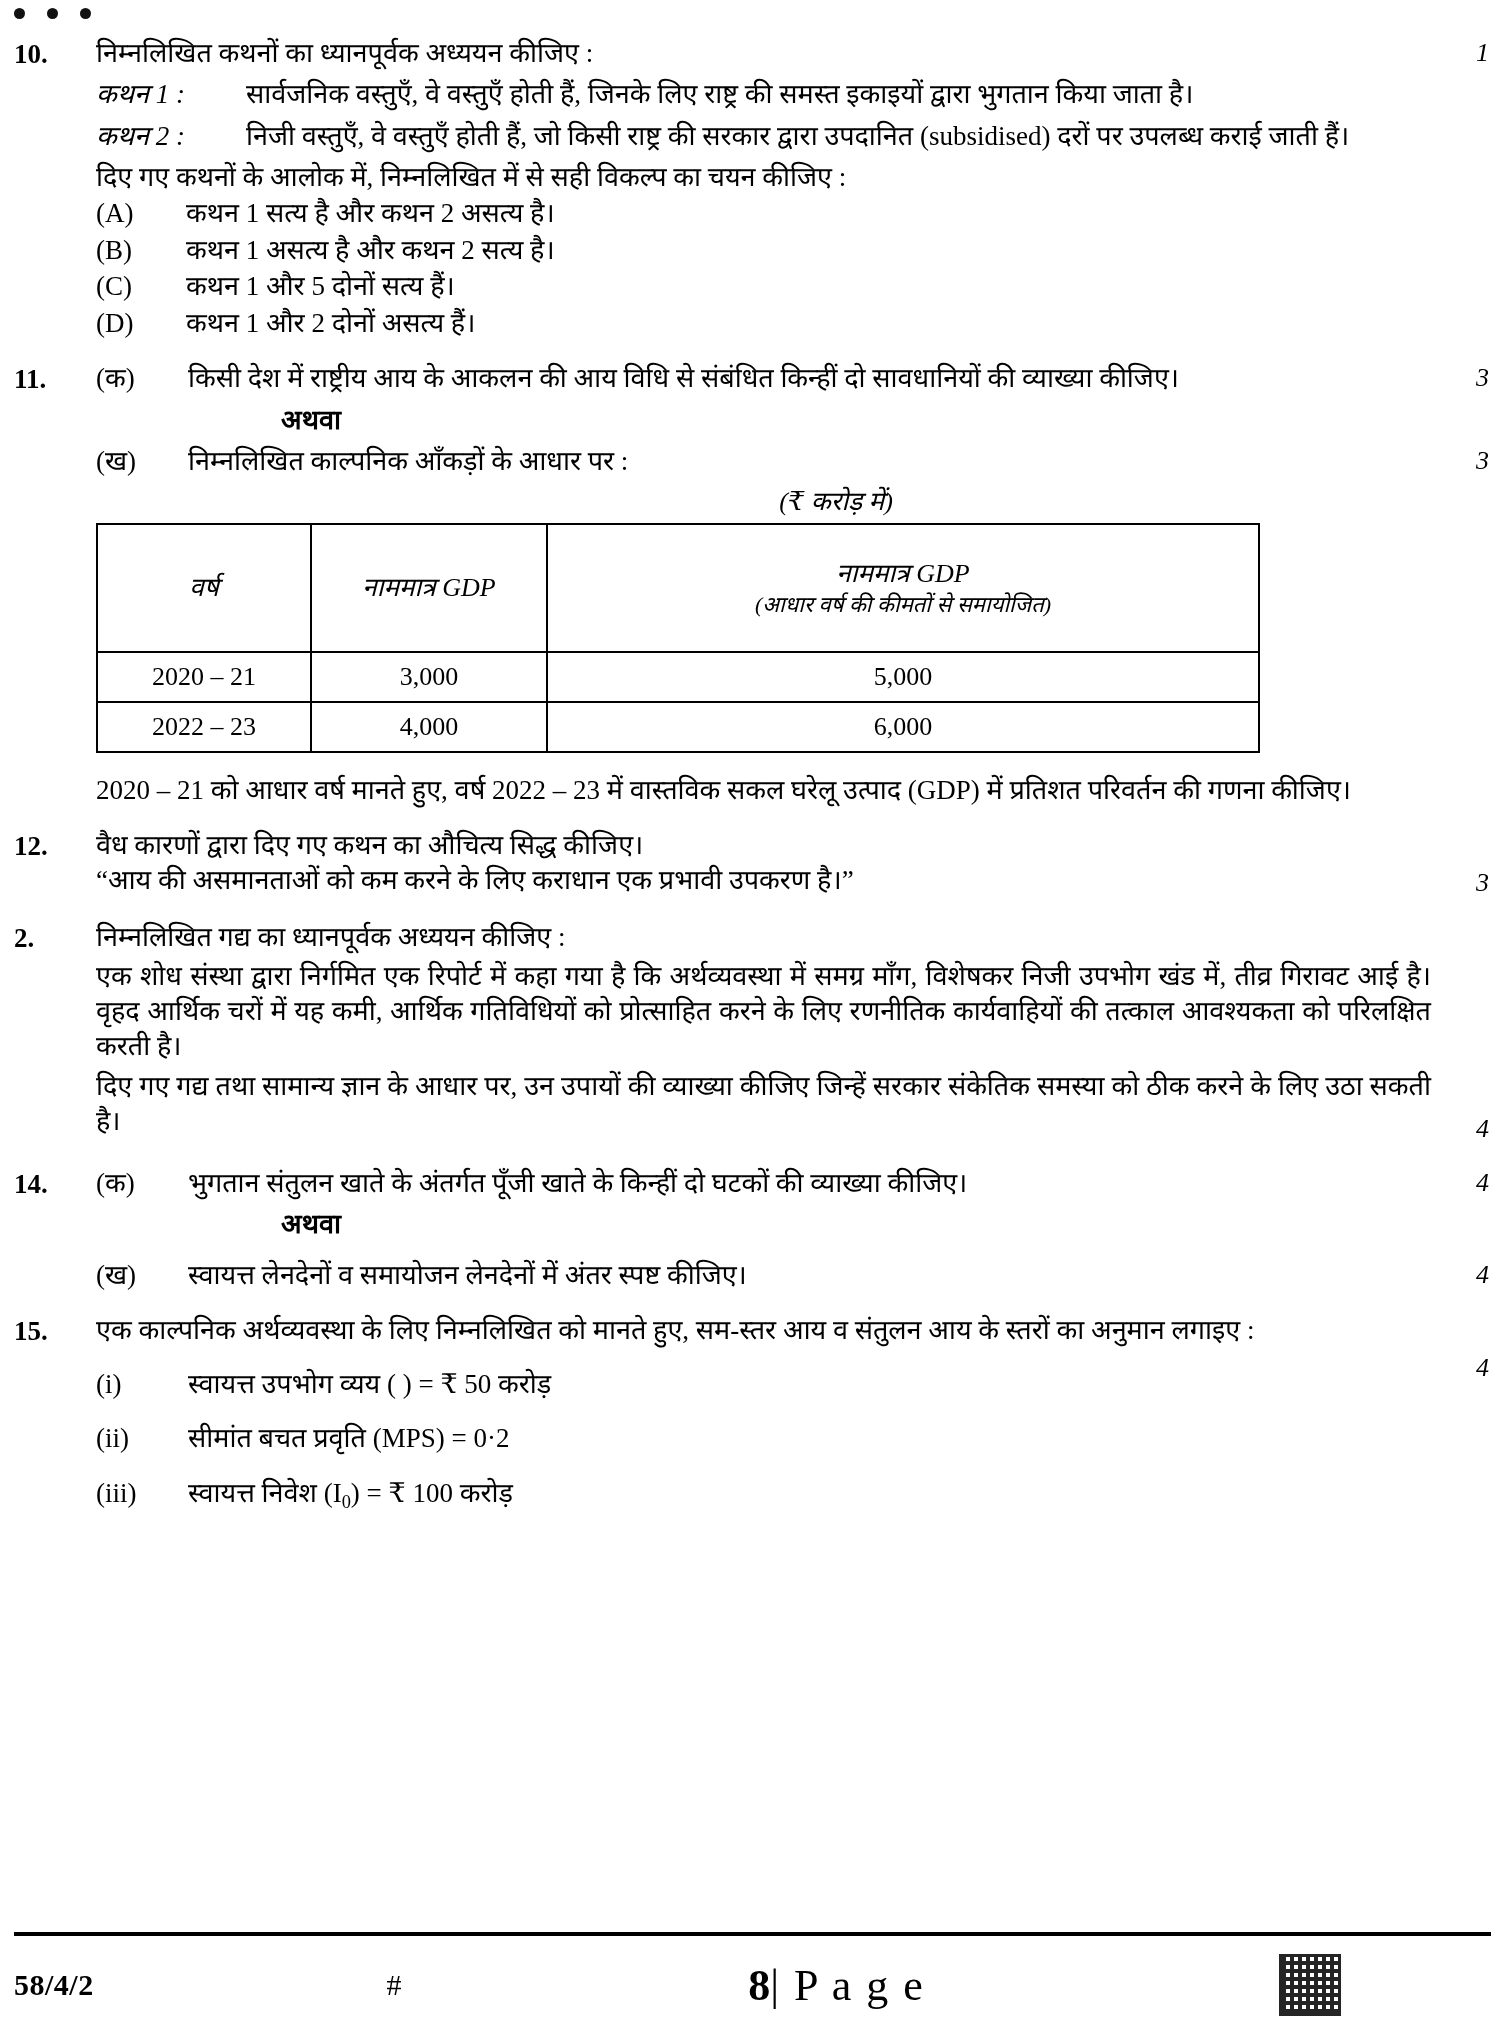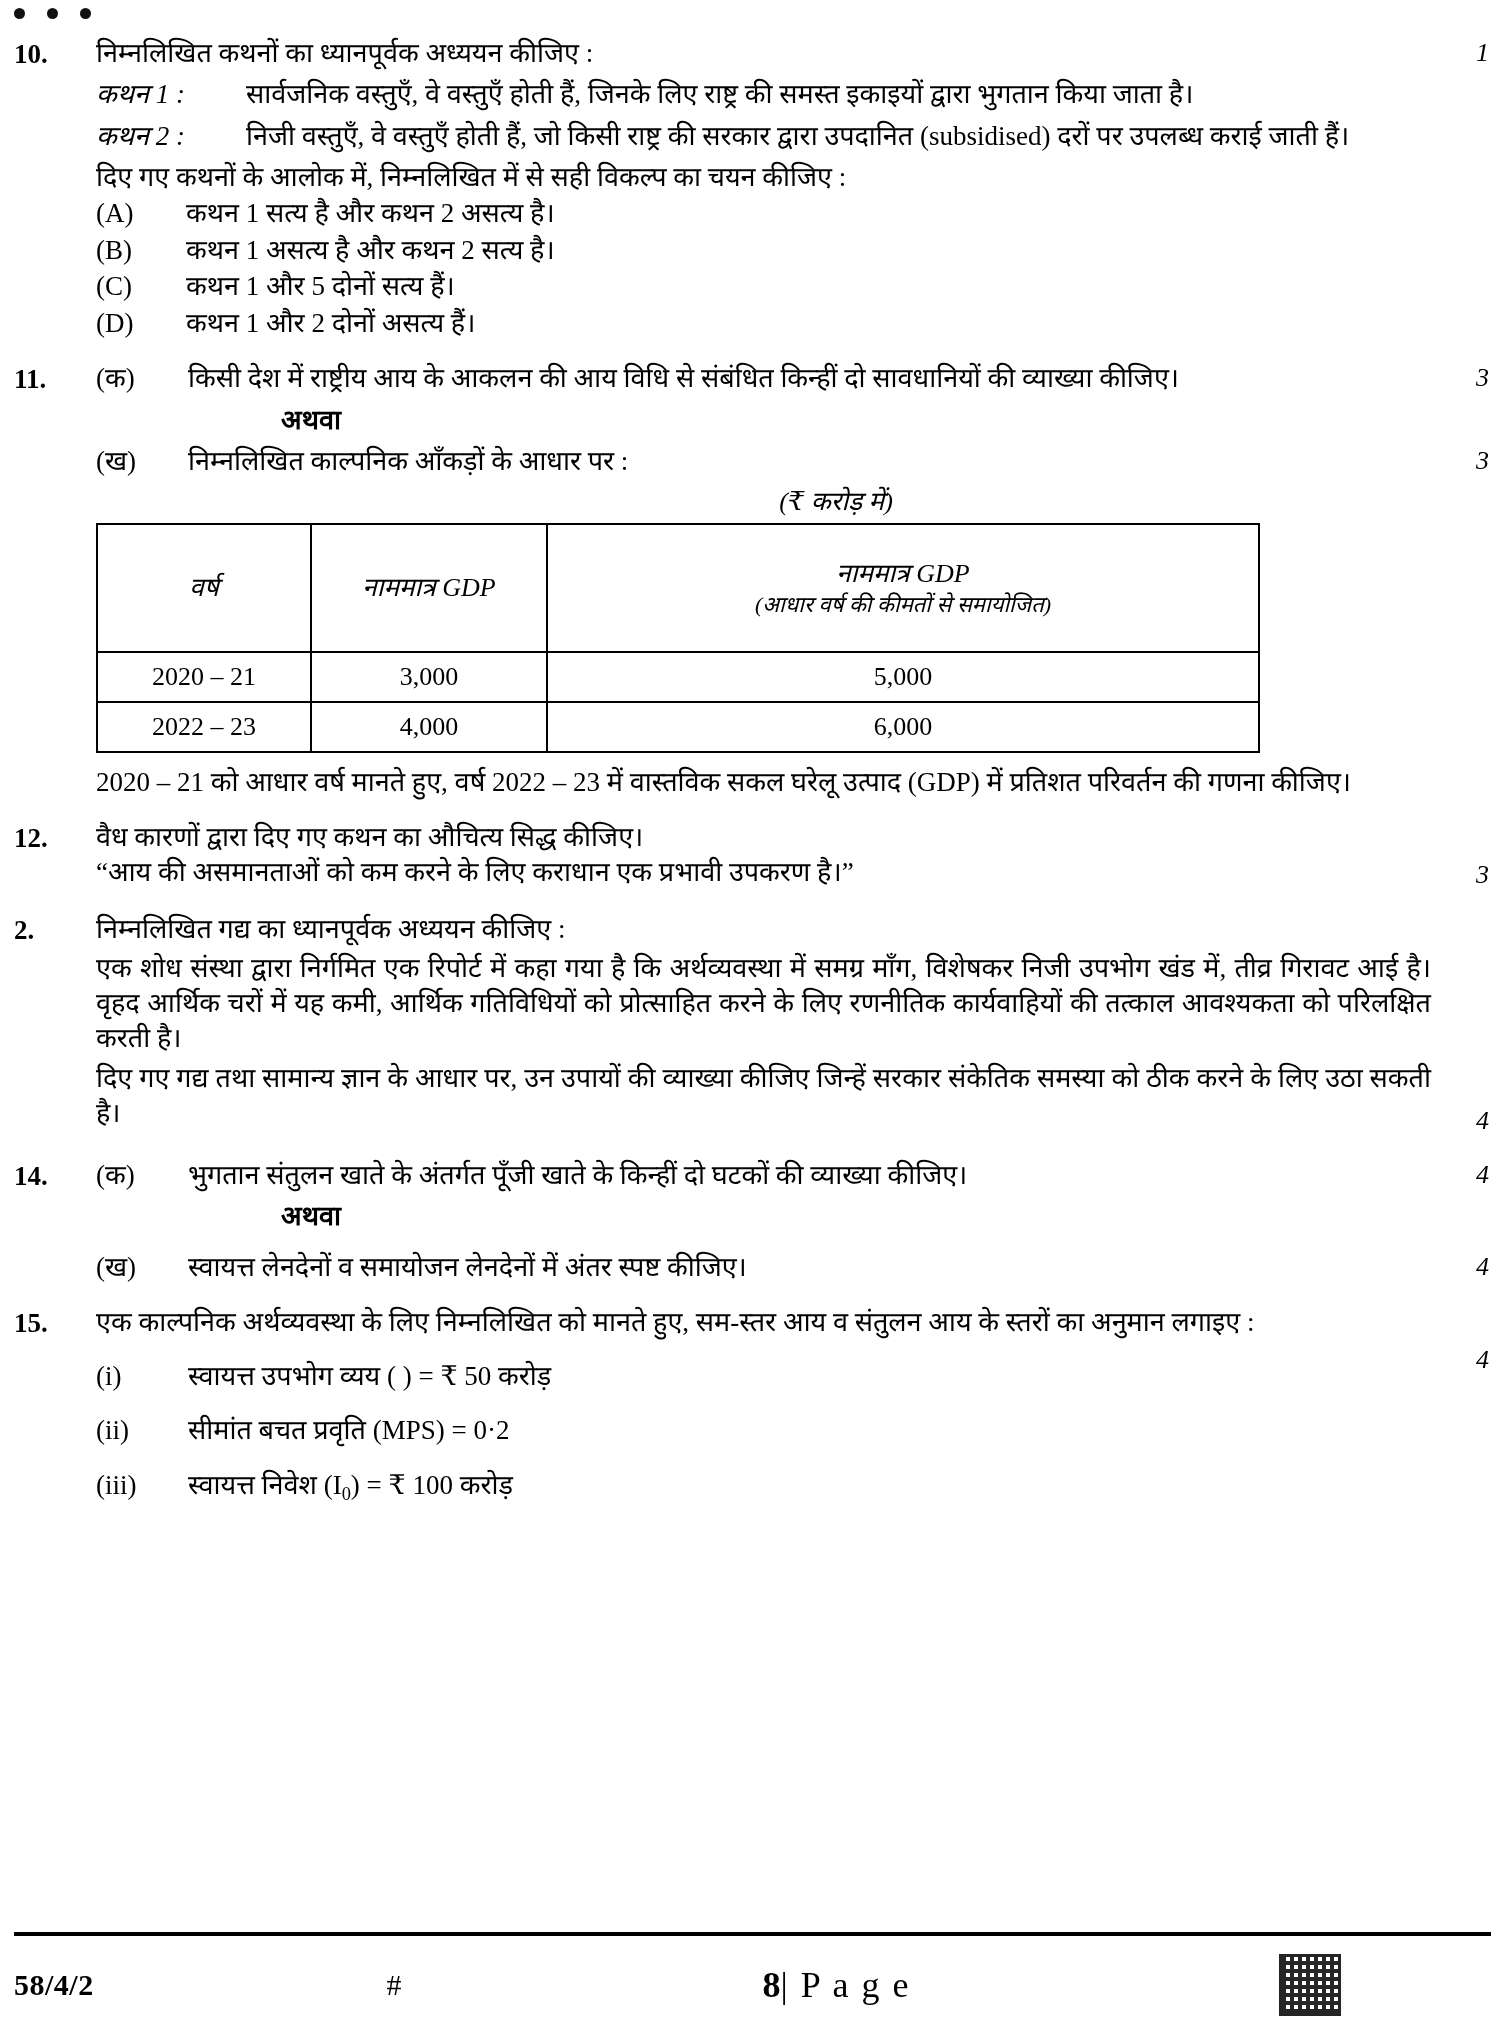--- a/index.html
+++ b/index.html
@@ -200,21 +200,21 @@
     letter-spacing: 0.5px;
   }
   .f-hash {
     width: 240px;
     text-align: center;
     font-size: 30px;
   }
   .f-page {
     flex: 1 1 auto;
     text-align: center;
-    font-size: 36px;
+    font-size: 44px;
     letter-spacing: 2px;
     padding-right: 120px;
   }
   .f-page b { font-weight: bold; letter-spacing: 0; }
   .qr {
     width: 62px;
     height: 62px;
     margin-right: 150px;
     background-image:
       linear-gradient(90deg, #000 50%, transparent 50%),
@@ -328,21 +328,21 @@
               </tr>
               <tr>
                 <td>2022 – 23</td>
                 <td>4,000</td>
                 <td>6,000</td>
               </tr>
             </tbody>
           </table>
         </div>
 
-        <div class="justified" style="margin-top:12px">2020 – 21 को आधार वर्ष मानते हुए, वर्ष 2022 – 23 में वास्तविक सकल घरेलू उत्पाद (GDP) में प्रतिशत परिवर्तन की गणना कीजिए।</div>
+        <div class="justified" style="margin-top:20px">2020 – 21 को आधार वर्ष मानते हुए, वर्ष 2022 – 23 में वास्तविक सकल घरेलू उत्पाद (GDP) में प्रतिशत परिवर्तन की गणना कीजिए।</div>
       </div>
       <div class="marks">3</div>
     </div>
 
     <div class="spacer-m"></div>
 
     <div class="qrow">
       <div class="qnum">12.</div>
       <div class="qbody">
         <div>वैध कारणों द्वारा दिए गए कथन का औचित्य सिद्ध कीजिए।</div>

